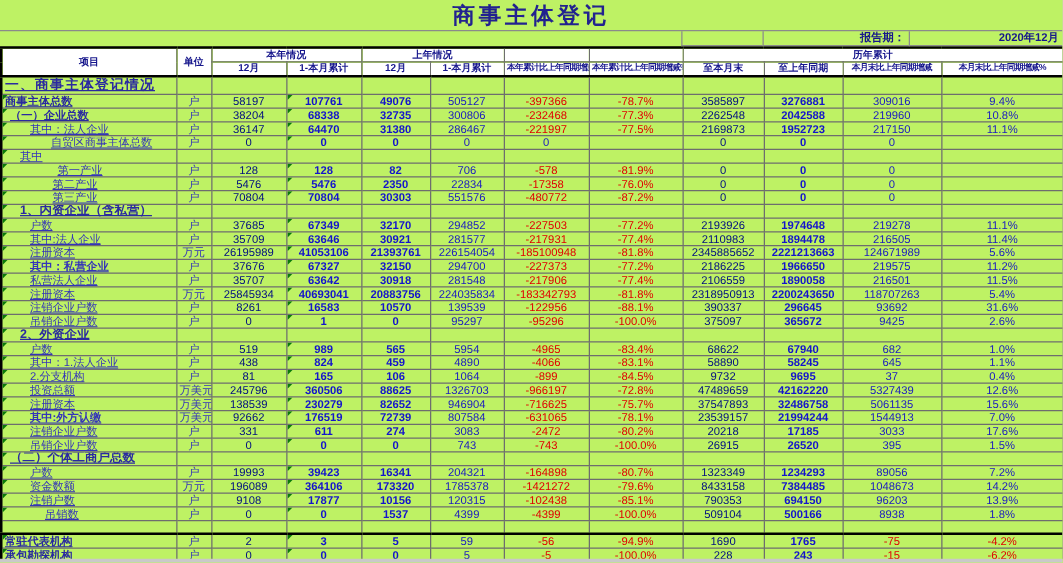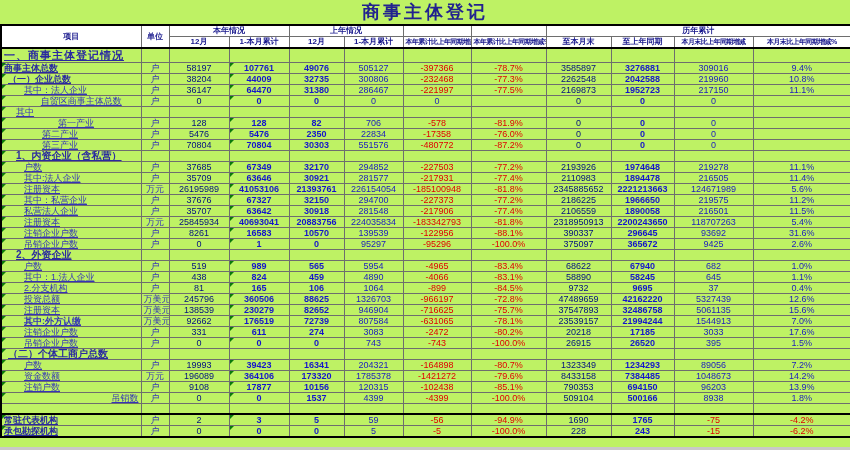--- a/index.html
+++ b/index.html
@@ -53,20 +53,26 @@
     border-top:4px solid #0A7A0A; border-right:4px solid transparent;
   }
 </style>
 </head>
 <body>
 
 <div class="sheet">
 
   <div class="title">商事主体登记</div>
 
+  <div class="strip">
+    <div class="spacer"></div>
+    <div class="cell" style="width:65px"></div>
+    <div class="cell" style="width:117px">报告期：</div>
+    <div class="cell" style="width:123px">2020年12月</div>
+  </div>
 
   <table>
     <colgroup>
       <col style="width:140px">
         <col style="width:28px">
       <col style="width:60px">
         <col style="width:60px">
       <col style="width:55px">
         <col style="width:59px">
       <col style="width:68px">
@@ -125,21 +131,21 @@
           <td class="val neg">-78.7%</td>
           <td class="val navy">3585897</td>
           <td class="val bb">3276881</td>
           <td class="val">309016</td>
           <td class="val">9.4%</td>
         </tr>
         <tr class="bold">
           <td class="label flag" style="padding-left: 6px;">（一）企业总数</td>
           <td class="unit">户</td>
           <td class="val navy">38204</td>
-          <td class="val bb flag">44009</td>
+          <td class="val bb flag">68338</td>
           <td class="val bb">32735</td>
           <td class="val">300806</td>
           <td class="val neg">-232468</td>
           <td class="val neg">-77.3%</td>
           <td class="val navy">2262548</td>
           <td class="val bb">2042588</td>
           <td class="val">219960</td>
           <td class="val">10.8%</td>
         </tr>
         <tr>
@@ -178,21 +184,21 @@
           <td class="val bb"></td>
           <td class="val"></td>
           <td class="val"></td>
           <td class="val"></td>
           <td class="val navy"></td>
           <td class="val bb"></td>
           <td class="val"></td>
           <td class="val"></td>
         </tr>
         <tr>
-          <td class="label flag" style="padding-left: 56px;">第一产业</td>
+          <td class="label flag" style="padding-left: 44px;">第一产业</td>
           <td class="unit">户</td>
           <td class="val navy">128</td>
           <td class="val bb flag">128</td>
           <td class="val bb">82</td>
           <td class="val">706</td>
           <td class="val neg">-578</td>
           <td class="val neg">-81.9%</td>
           <td class="val navy">0</td>
           <td class="val bb">0</td>
           <td class="val">0</td>
@@ -276,21 +282,21 @@
           <td class="val bb">21393761</td>
           <td class="val">226154054</td>
           <td class="val neg">-185100948</td>
           <td class="val neg">-81.8%</td>
           <td class="val navy">2345885652</td>
           <td class="val bb">2221213663</td>
           <td class="val">124671989</td>
           <td class="val">5.6%</td>
         </tr>
         <tr>
-          <td class="label flag" style="padding-left: 22px;">其中：私营企业</td>
+          <td class="label flag" style="padding-left: 22px; font-weight: bold;">其中：私营企业</td>
           <td class="unit">户</td>
           <td class="val navy">37676</td>
           <td class="val bb flag">67327</td>
           <td class="val bb">32150</td>
           <td class="val">294700</td>
           <td class="val neg">-227373</td>
           <td class="val neg">-77.2%</td>
           <td class="val navy">2186225</td>
           <td class="val bb">1966650</td>
           <td class="val">219575</td>
@@ -528,21 +534,21 @@
           <td class="val bb">10156</td>
           <td class="val">120315</td>
           <td class="val neg">-102438</td>
           <td class="val neg">-85.1%</td>
           <td class="val navy">790353</td>
           <td class="val bb">694150</td>
           <td class="val">96203</td>
           <td class="val">13.9%</td>
         </tr>
         <tr>
-          <td class="label flag" style="padding-left: 34px; text-align: right;">吊销数</td>
+          <td class="label flag" style="padding-left: 34px;">吊销数</td>
           <td class="unit">户</td>
           <td class="val navy">0</td>
           <td class="val bb flag">0</td>
           <td class="val bb">1537</td>
           <td class="val">4399</td>
           <td class="val neg">-4399</td>
           <td class="val neg">-100.0%</td>
           <td class="val navy">509104</td>
           <td class="val bb">500166</td>
           <td class="val">8938</td>

